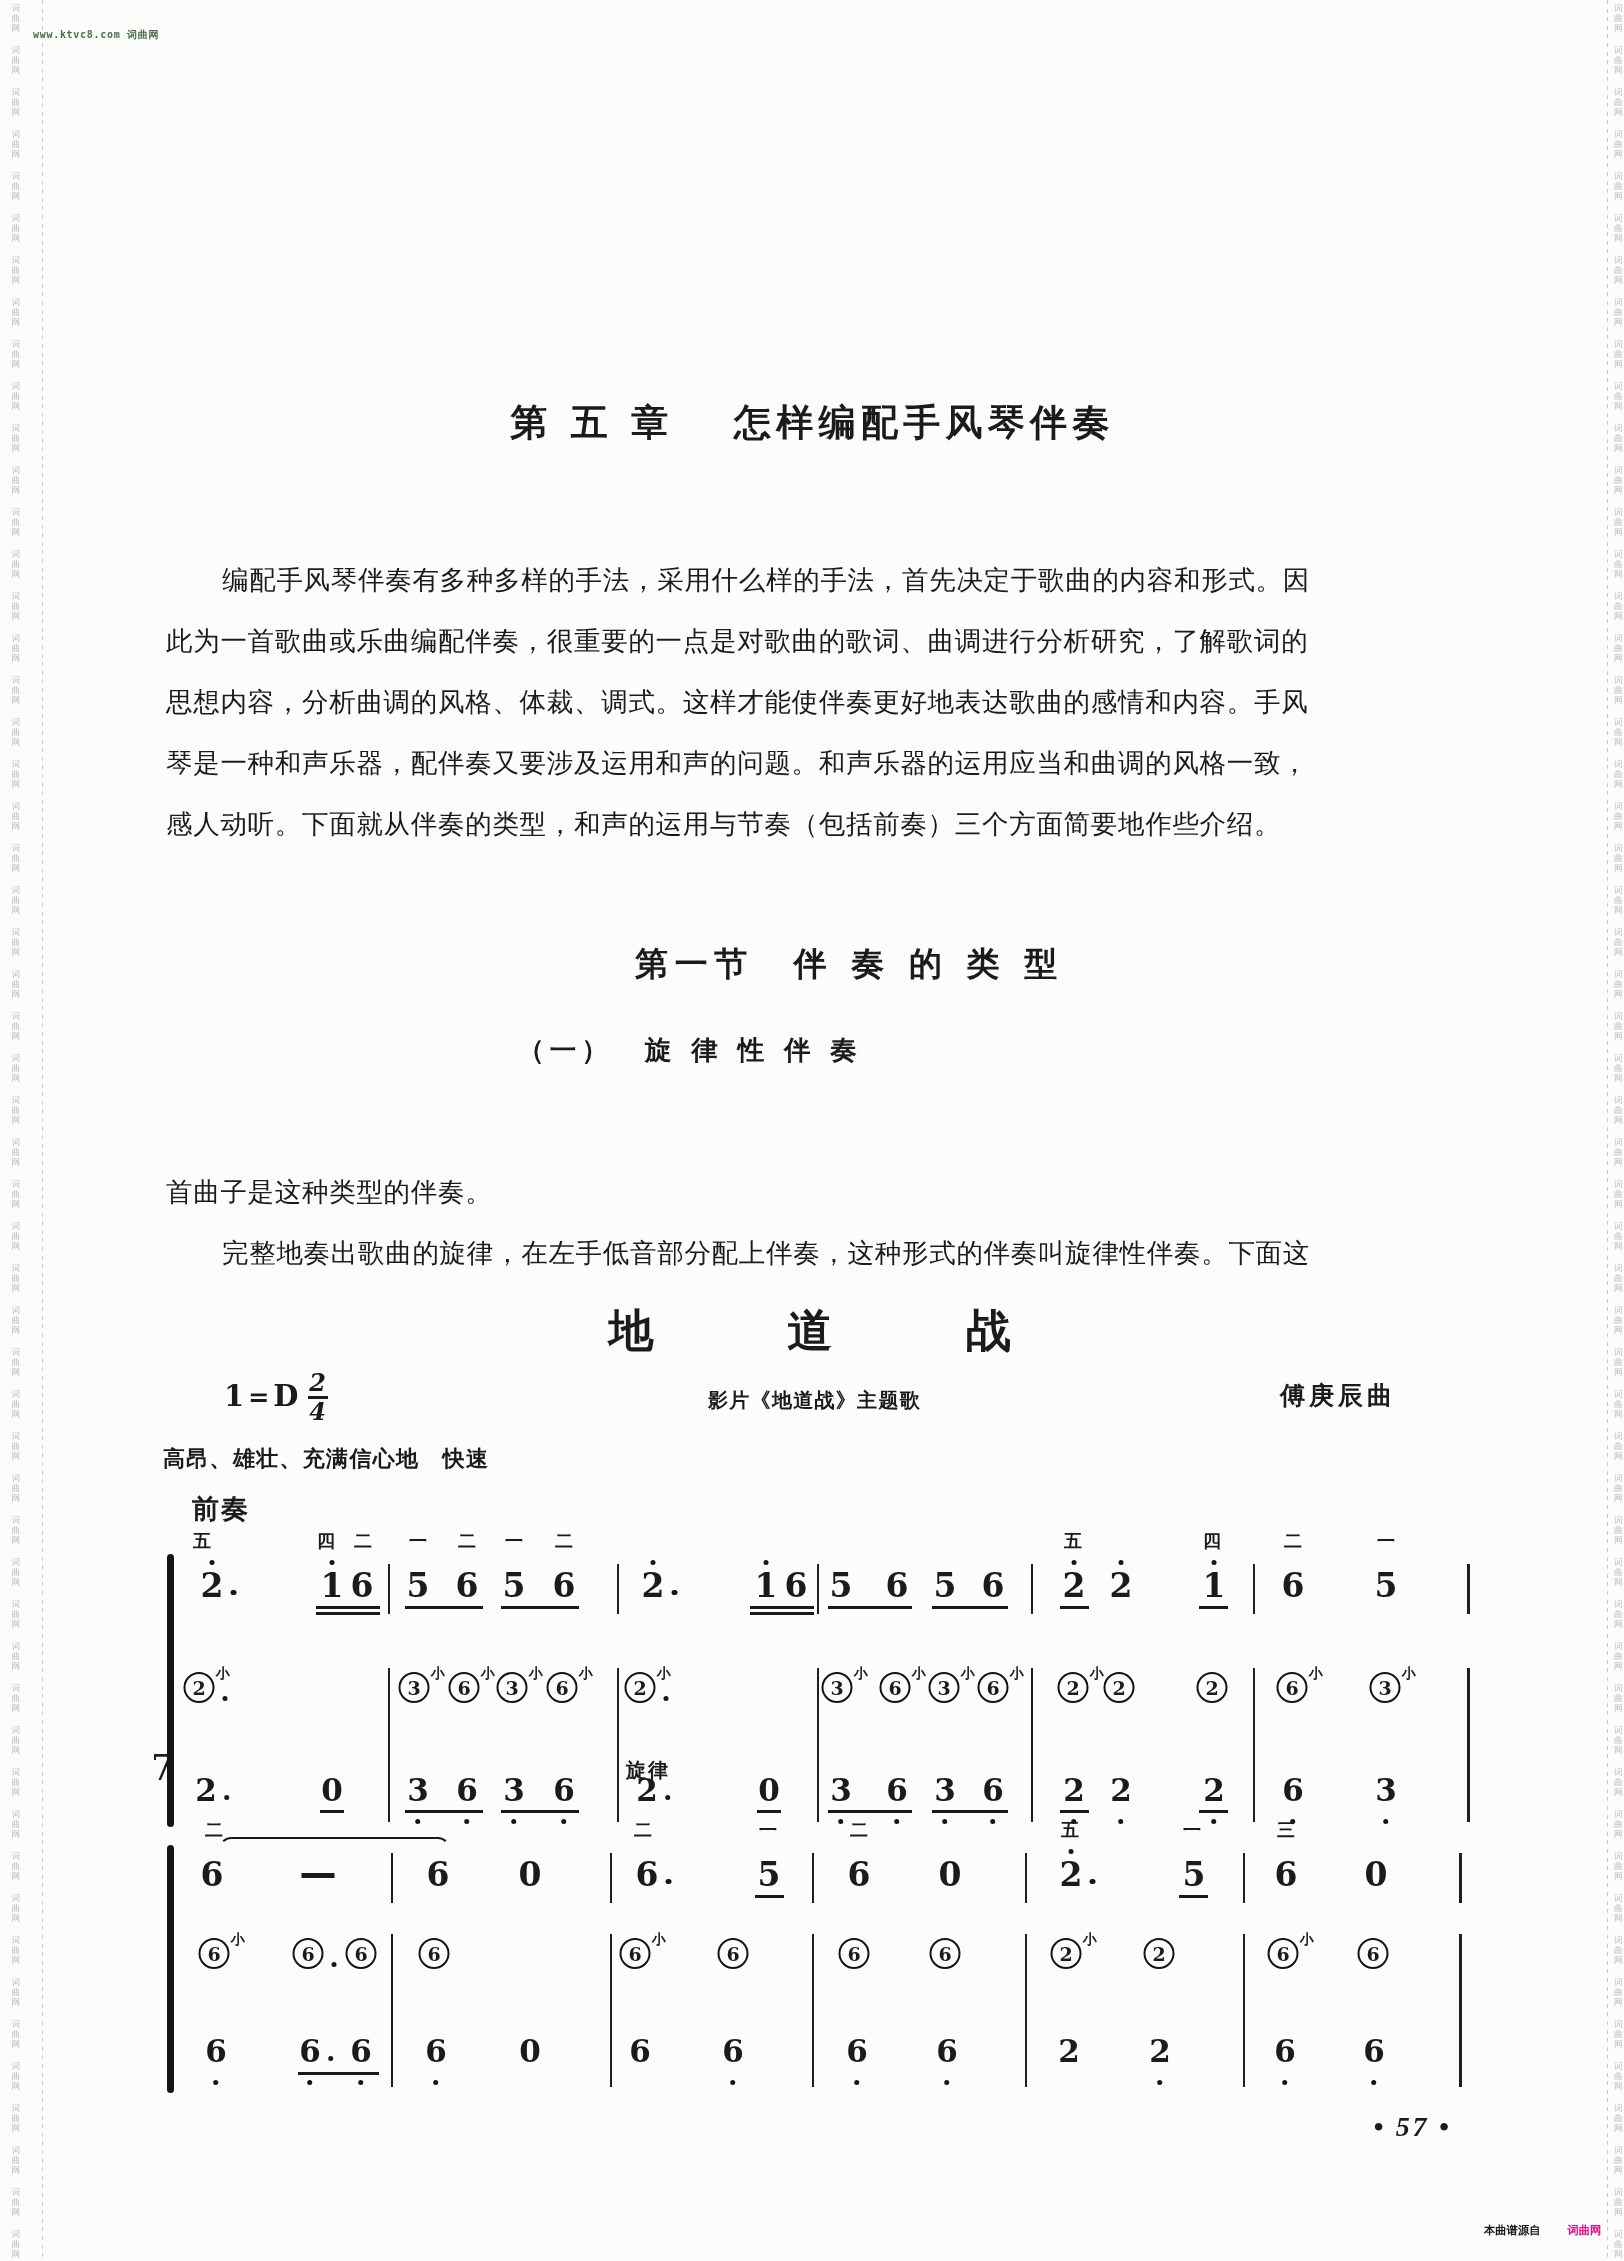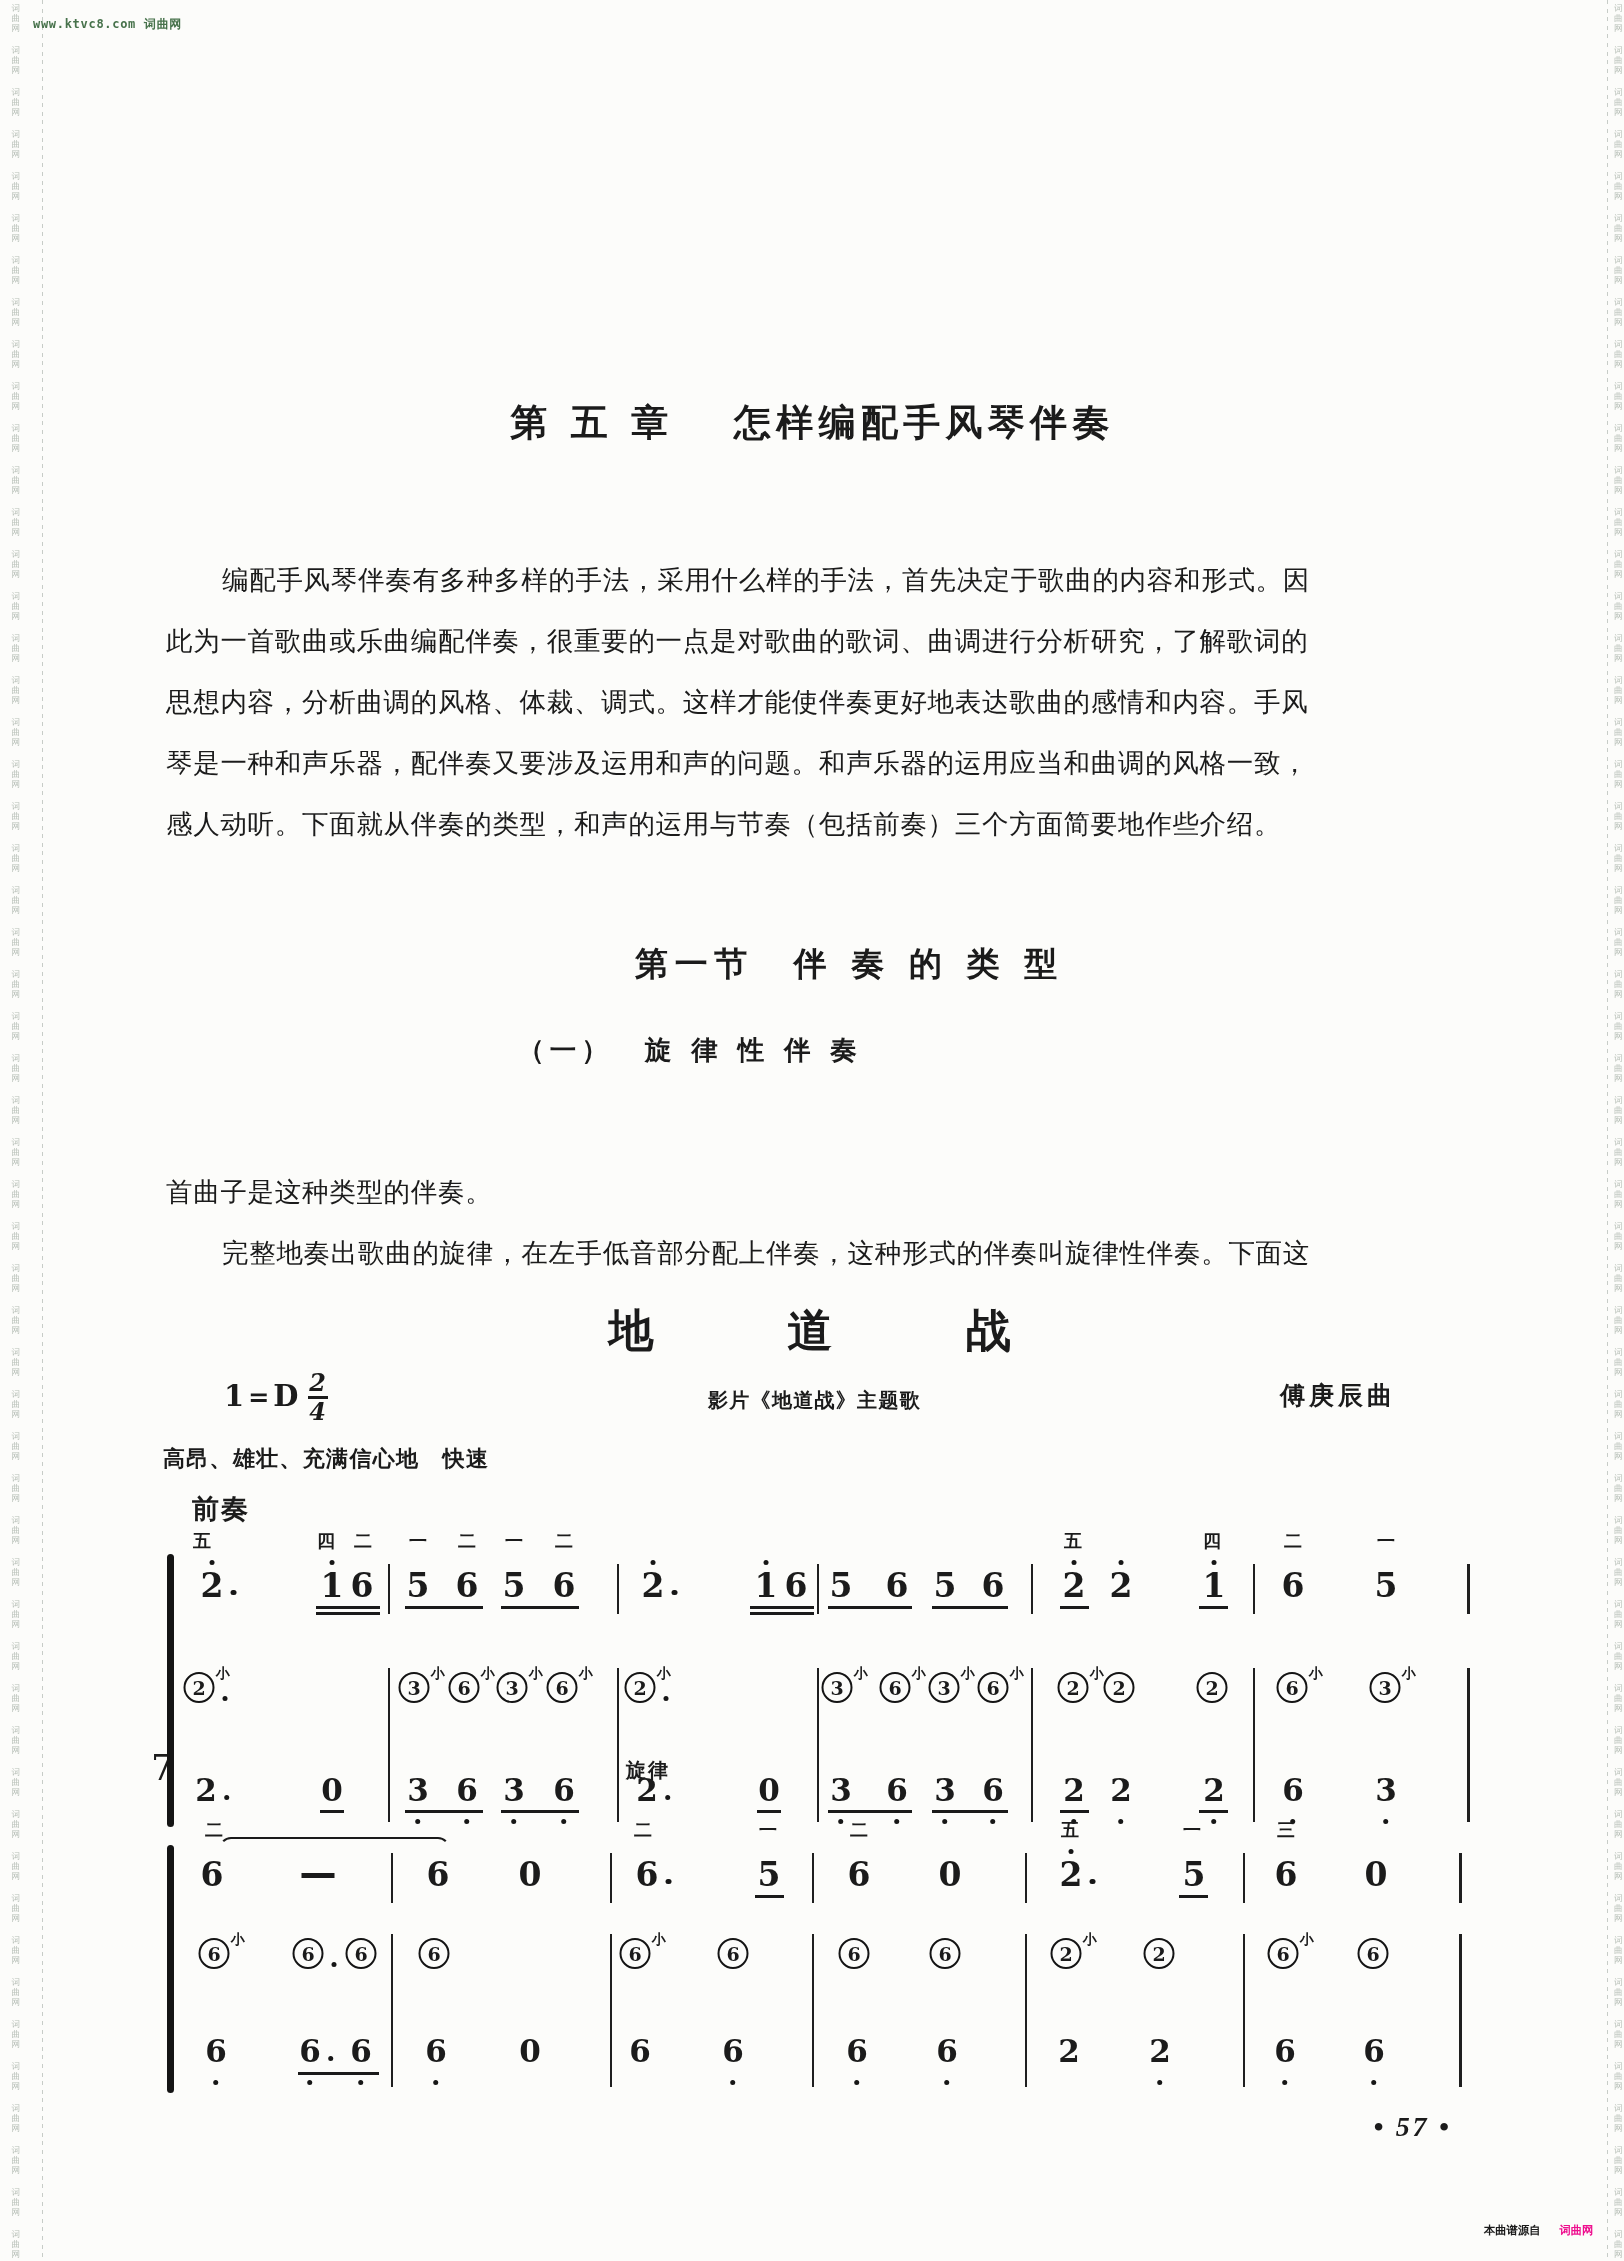--- a/index.html
+++ b/index.html
@@ -9,22 +9,22 @@
     font-family:"Liberation Serif", serif; color:#1b1b1b;
   }
   
   .edge-line{position:absolute;top:0;bottom:0;width:1.3px;
     background:repeating-linear-gradient(to bottom,#c7ccc7 0 4px,transparent 4px 8.6px);}
   .edge-line.left{left:42px;} .edge-line.right{left:1607px;}
   .edge-col{position:absolute;top:2.7px;font-family:"Liberation Sans",sans-serif;
     font-size:8.6px;line-height:10px;color:#b7bfb7;text-align:center;width:10.6px;}
   .edge-col.lft{left:10.6px;} .edge-col.rgt{left:1613px;}
   .edge-col .grp{margin-bottom:12px;}
-  .wm-top{position:absolute;left:33px;top:16px;font-family:"DejaVu Sans Mono",monospace;
-    font-size:12px;font-weight:bold;color:#47724b;letter-spacing:0.7px;}
+  .wm-top{position:absolute;left:33px;top:28px;font-family:"DejaVu Sans Mono",monospace;
+    font-size:10px;font-weight:bold;color:#47724b;letter-spacing:0.7px;}
   
   .chapter{position:absolute;left:0;width:1625px;top:398px;text-align:center;
     font-family:"DejaVu Sans",sans-serif;font-weight:bold;font-size:37px;letter-spacing:5.3px;}
   .para{position:absolute;left:166px;width:1326px;font-size:26.5px;letter-spacing:0.7px;line-height:61px;}
   .p1{top:550px;} .p2{top:1162px;}
   .para .ln{white-space:nowrap;}
   .para .ind{text-indent:56px;}
   .sect{position:absolute;left:0;width:1611px;top:942px;text-align:center;
     font-family:"DejaVu Sans",sans-serif;font-weight:bold;font-size:33px;letter-spacing:6.6px;padding-left:44px;}
   .subsect{position:absolute;left:0;width:1380px;top:1032px;text-align:center;
@@ -44,21 +44,21 @@
   .intro-label{position:absolute;left:192px;top:1491px;font-family:"DejaVu Sans",sans-serif;
     font-weight:bold;font-size:27px;letter-spacing:2px;}
   .melody-label{position:absolute;left:626px;top:1757px;font-family:"DejaVu Sans",sans-serif;
     font-weight:bold;font-size:20px;letter-spacing:2px;}
   .left-num{position:absolute;left:151px;top:1747px;font-family:"DejaVu Serif",serif;
     font-size:36px;font-weight:normal;}
   .pagenum{position:absolute;left:1346px;top:2111px;width:133px;text-align:center;
     font-family:Liberation Serif, serif;font-style:italic;font-weight:bold;font-size:28px;letter-spacing:2.7px;}
   .wm-bottom{position:absolute;left:1484px;top:2223px;font-family:"DejaVu Sans",sans-serif;
     font-weight:bold;font-size:11.3px;white-space:nowrap;}
-  .wm-bottom .brand{color:#ee0e8e;margin-left:19px;}
+  .wm-bottom .brand{color:#ee0e8e;margin-left:27px;}
   
   #music-layer{position:absolute;left:0;top:0;width:1625px;height:2261px;}
   #music-layer .ctr{transform:translateX(-50%);}
   .brace{position:absolute;width:7.3px;background:#141414;border-radius:4px;}
   .fing{position:absolute;font-family:"DejaVu Sans",sans-serif;font-weight:bold;font-size:18px;}
   .note{position:absolute;font-family:"DejaVu Serif",serif;font-weight:bold;}
   .note .num{font-size:33px;line-height:32px;display:inline-block;}
   .note.bass .num{font-size:31px;line-height:30.5px;}
   .dot{position:absolute;width:5.3px;height:5.3px;border-radius:50%;background:#161616;}
   .dot.hi{top:-10px;left:50%;margin-left:-2.7px;}

